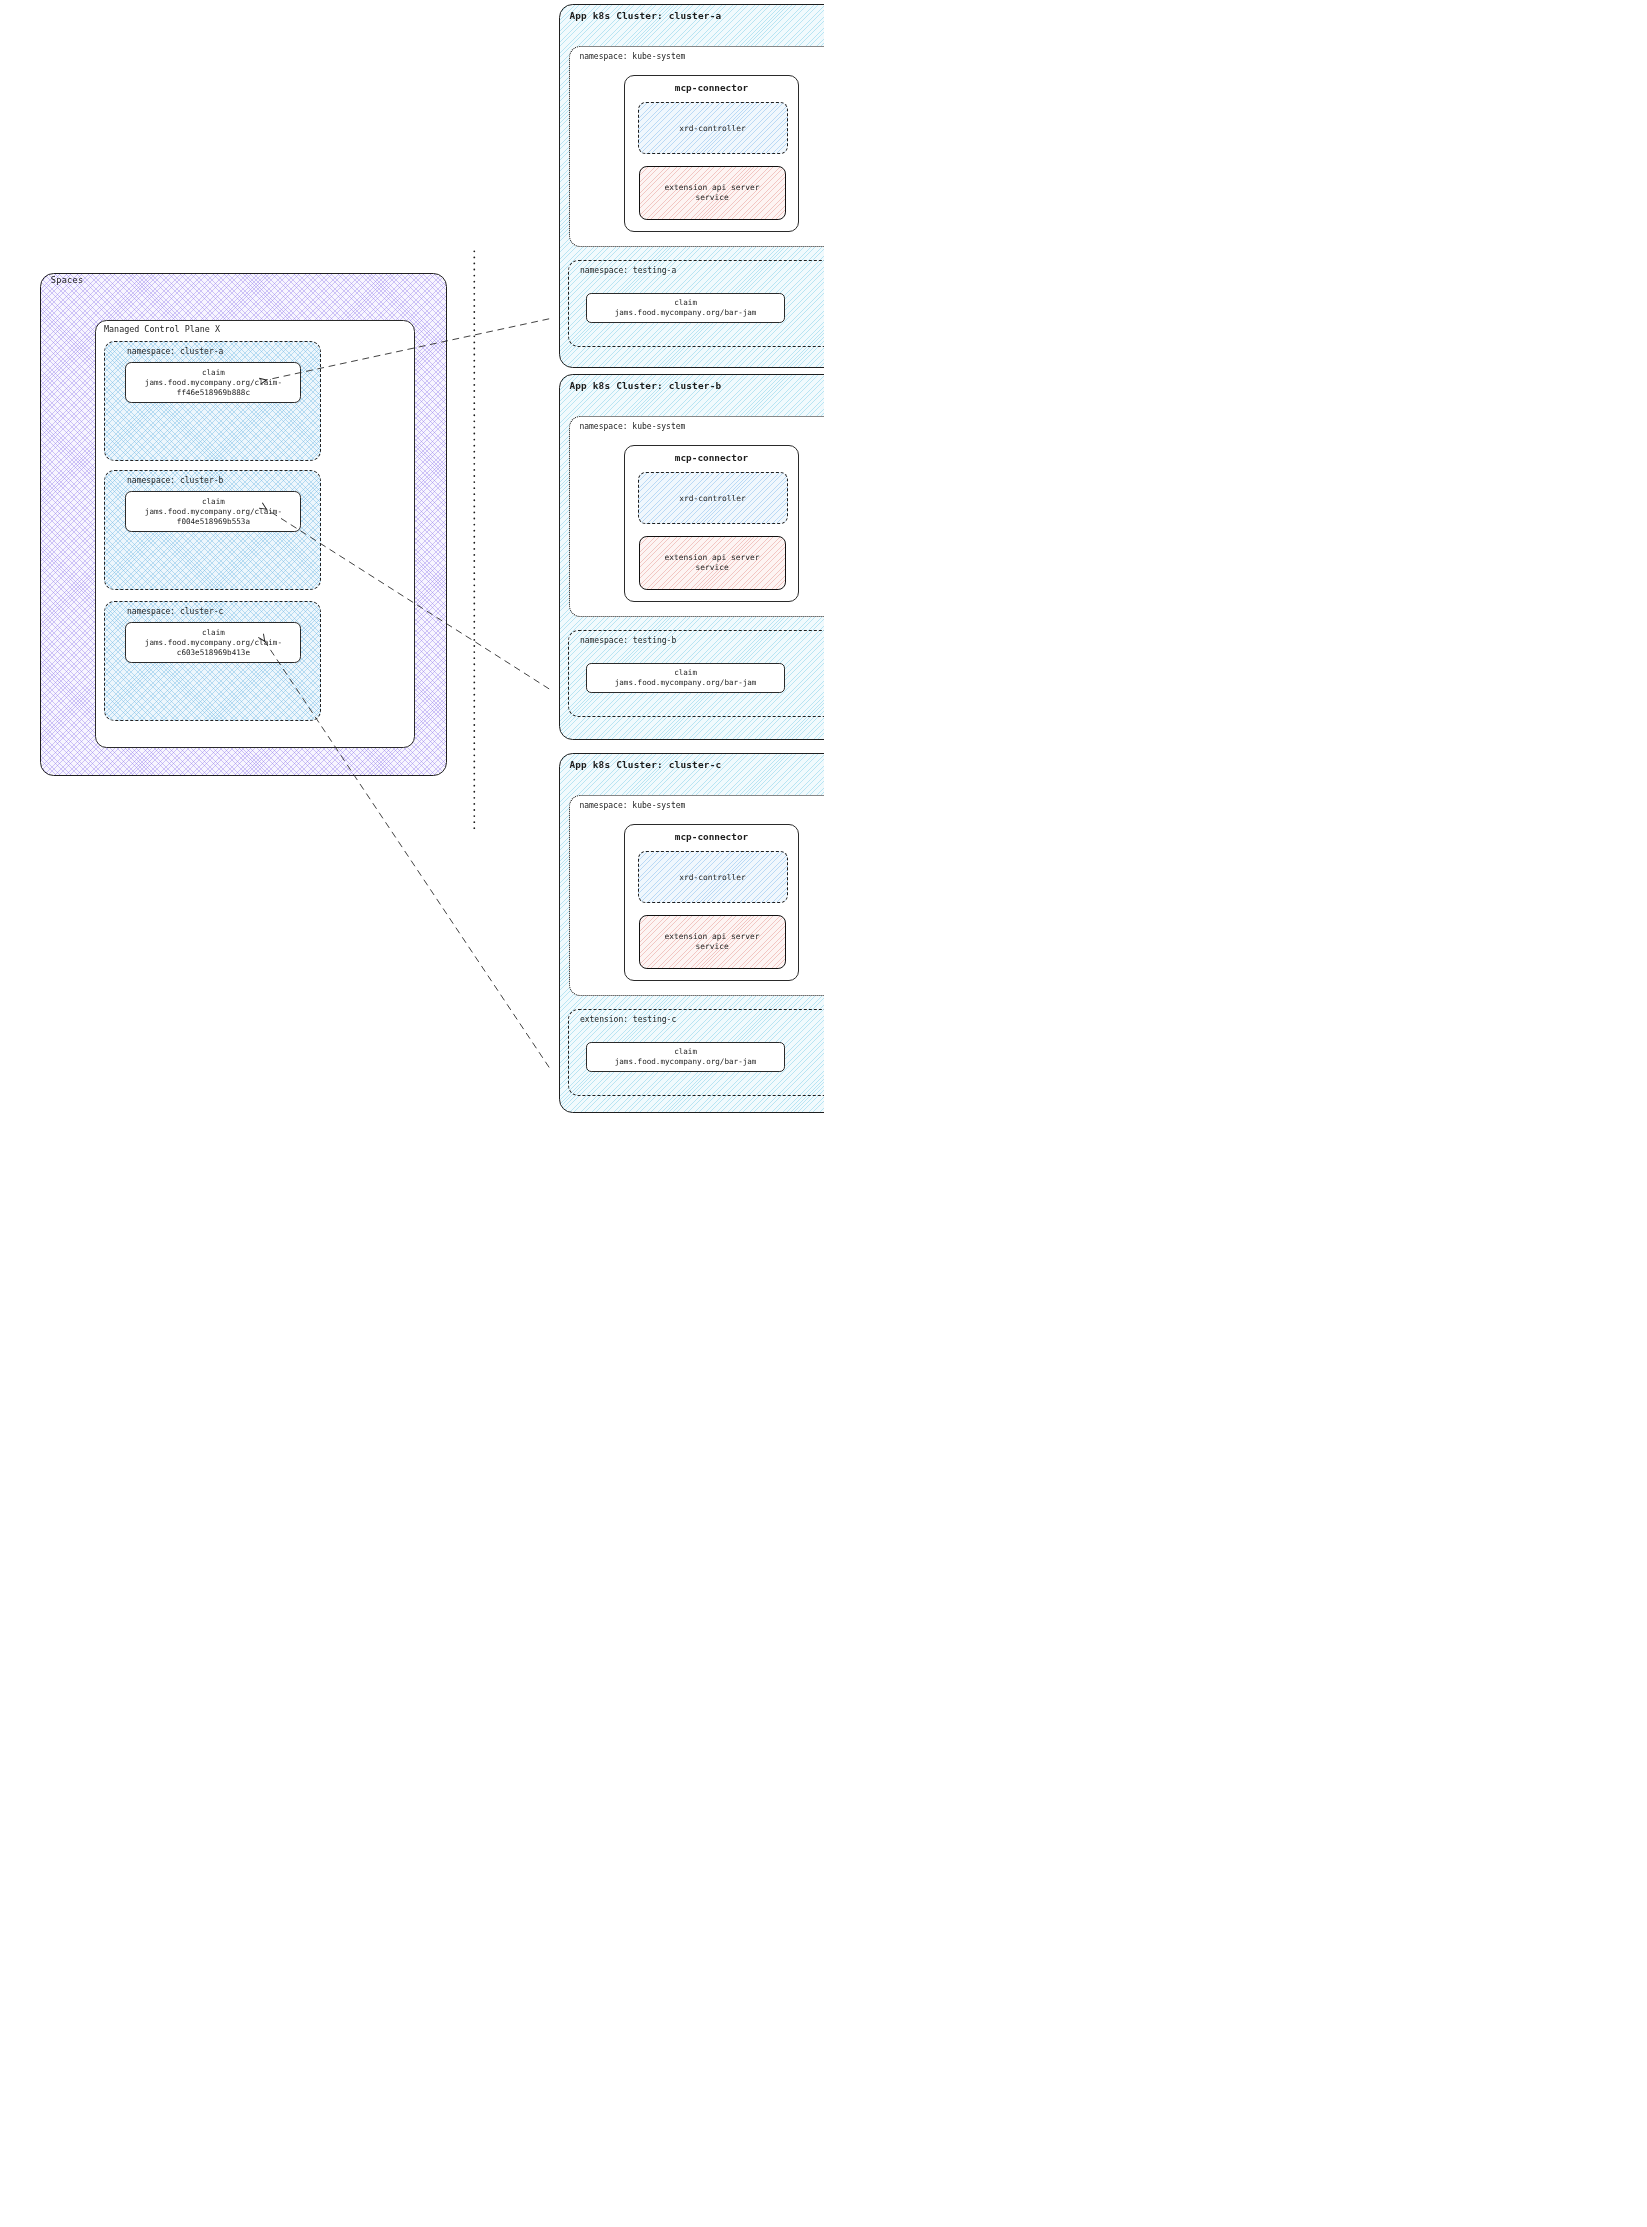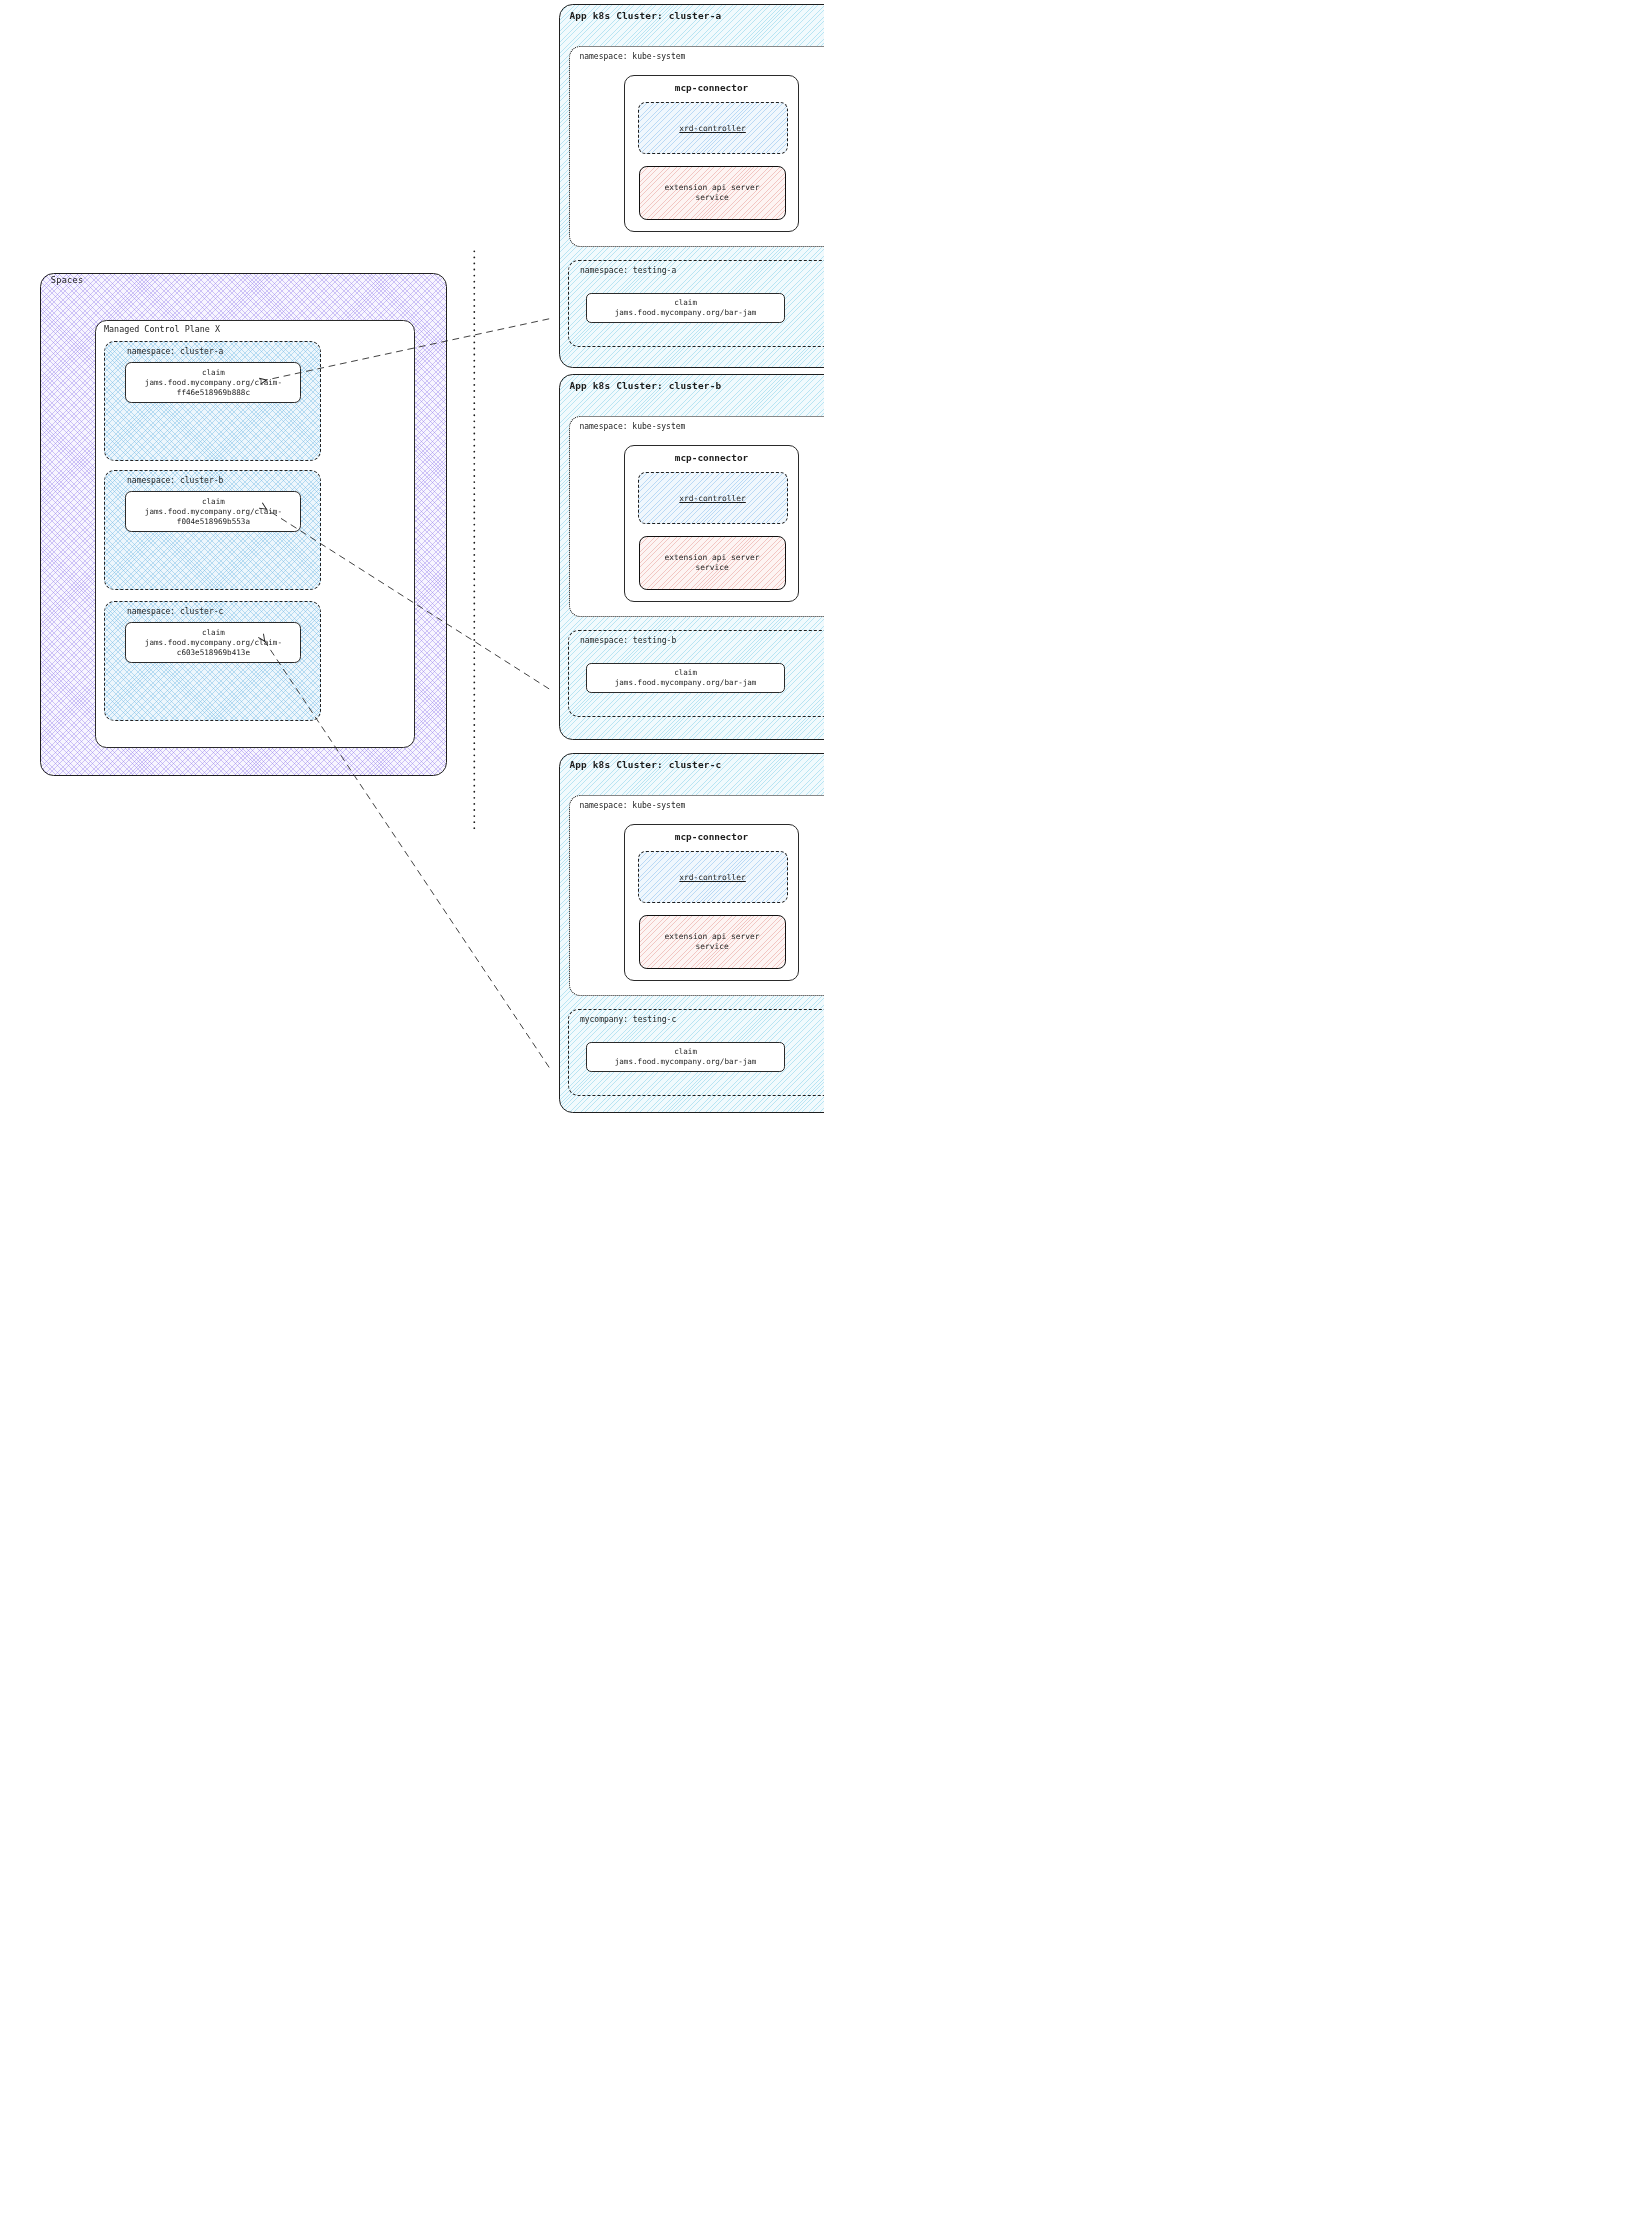--- a/index.html
+++ b/index.html
@@ -11,21 +11,21 @@
   
   .hatch-purple{background-color:#f7f5fe;background-image:
     repeating-linear-gradient(45deg,rgba(141,117,236,.40) 0,rgba(141,117,236,.40) 0.5px,transparent 0.5px,transparent 2.6px),
     repeating-linear-gradient(135deg,rgba(141,117,236,.40) 0,rgba(141,117,236,.40) 0.5px,transparent 0.5px,transparent 2.6px);}
   .hatch-blue-x{background-color:#edf6fc;background-image:
     repeating-linear-gradient(45deg,rgba(104,181,228,.42) 0,rgba(104,181,228,.42) 0.5px,transparent 0.5px,transparent 2.6px),
     repeating-linear-gradient(135deg,rgba(104,181,228,.42) 0,rgba(104,181,228,.42) 0.5px,transparent 0.5px,transparent 2.6px);}
   .hatch-cyan{background-color:#f1fafd;background-image:
     repeating-linear-gradient(135deg,rgba(93,194,226,.38) 0,rgba(93,194,226,.38) 0.5px,transparent 0.5px,transparent 2.6px);}
   .hatch-xrd{background-color:#f0f7fd;background-image:
-    repeating-linear-gradient(135deg,rgba(120,180,235,.45) 0,rgba(120,180,235,.45) 0.5px,transparent 0.5px,transparent 2.6px); text-decoration: underline;}
+    repeating-linear-gradient(135deg,rgba(120,180,235,.45) 0,rgba(120,180,235,.45) 0.5px,transparent 0.5px,transparent 2.6px);}
   .hatch-pink{background-color:#fdf4f3;background-image:
     repeating-linear-gradient(135deg,rgba(228,142,136,.45) 0,rgba(228,142,136,.45) 0.5px,transparent 0.5px,transparent 2.6px);}
   
   .spaces-box{left:5.2px;top:273px;width:407px;height:503px;border:1.2px solid #1f1f1f;border-radius:13.6px;}
   .spaces-label{left:15.7px;top:275px;font-size:8.6px;letter-spacing:0.3px;}
   .mcpx-box{left:60px;top:320px;width:320px;height:428px;border:0.9px solid #2a2a2a;border-radius:11.5px;background:#ffffff;}
   .mcpx-label{left:69px;top:324px;font-size:8.4px;}
   .lns{left:69px;width:217px;height:120px;border:1.2px dashed #222;border-radius:10.5px;}
   .lns-label{position:absolute;left:22px;top:4.7px;font-size:8px;}
   .lclaim{position:absolute;left:20.4px;top:20px;width:174px;height:39px;border:0.9px solid #2a2a2a;border-radius:6.3px;
@@ -144,21 +144,21 @@
         <div class="xrd hatch-xrd">
           <span>xrd-controller</span>
         </div>
         <div class="extapi hatch-pink">
           <div>extension api server</div>
           <div>service</div>
         </div>
       </div>
     </div>
     <div class="testing">
-      <div class="testing-label">mycompany: testing-c</div>
+      <div class="testing-label">extension: testing-c</div>
       <div class="rclaim">
         <div>claim</div>
         <div>jams.food.mycompany.org/bar-jam</div>
       </div>
     </div>
   </div>
 
   <svg id="overlay" viewBox="0 0 1574 2128" xmlns="http://www.w3.org/2000/svg">
     <defs>
       <marker id="arrow" markerWidth="18" markerHeight="18" refX="4" refY="9" orient="auto" markerUnits="userSpaceOnUse">

